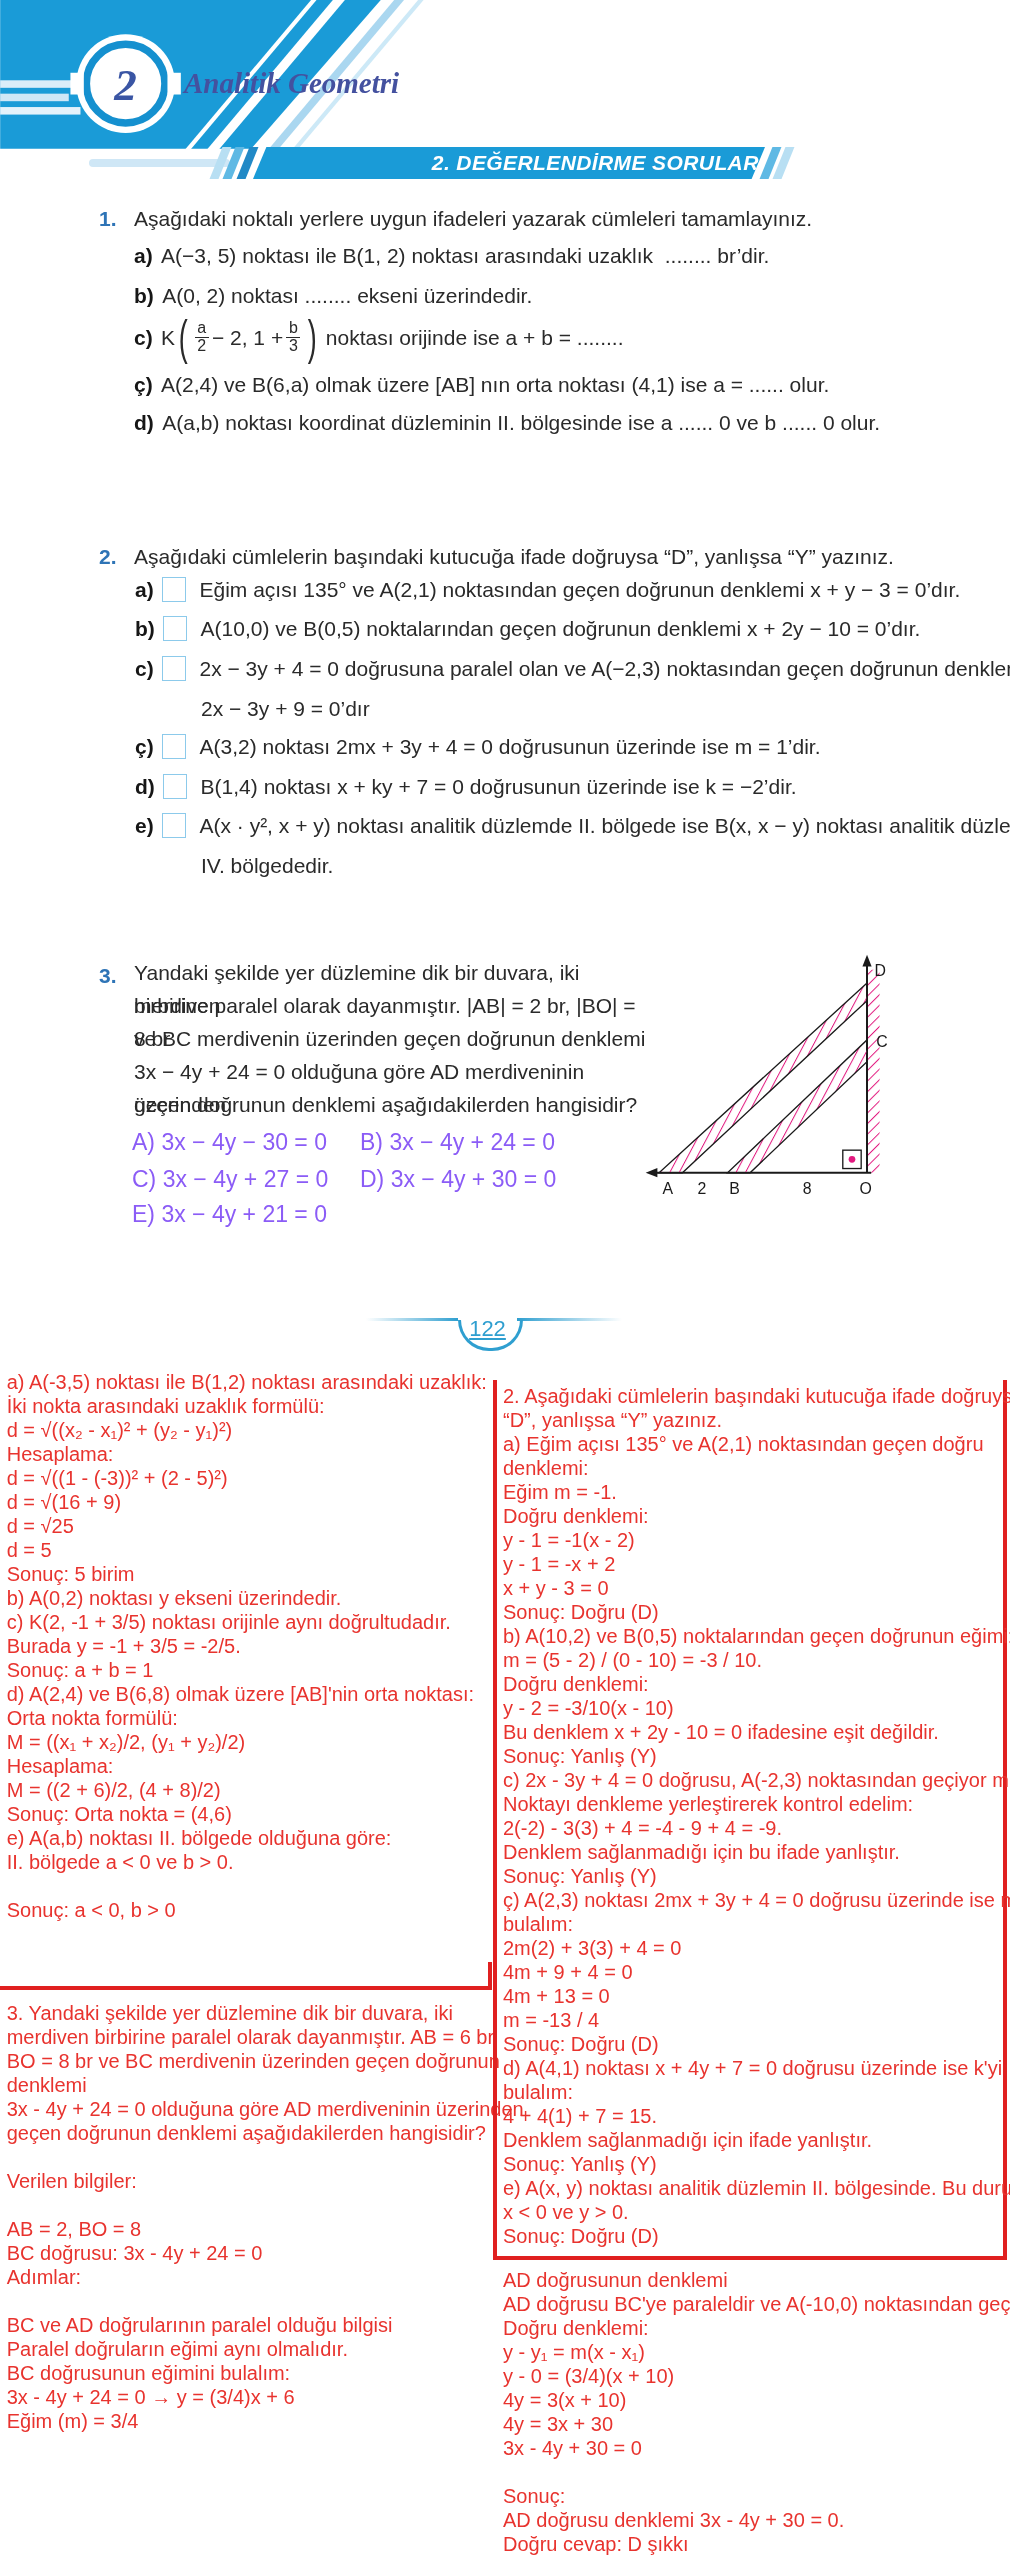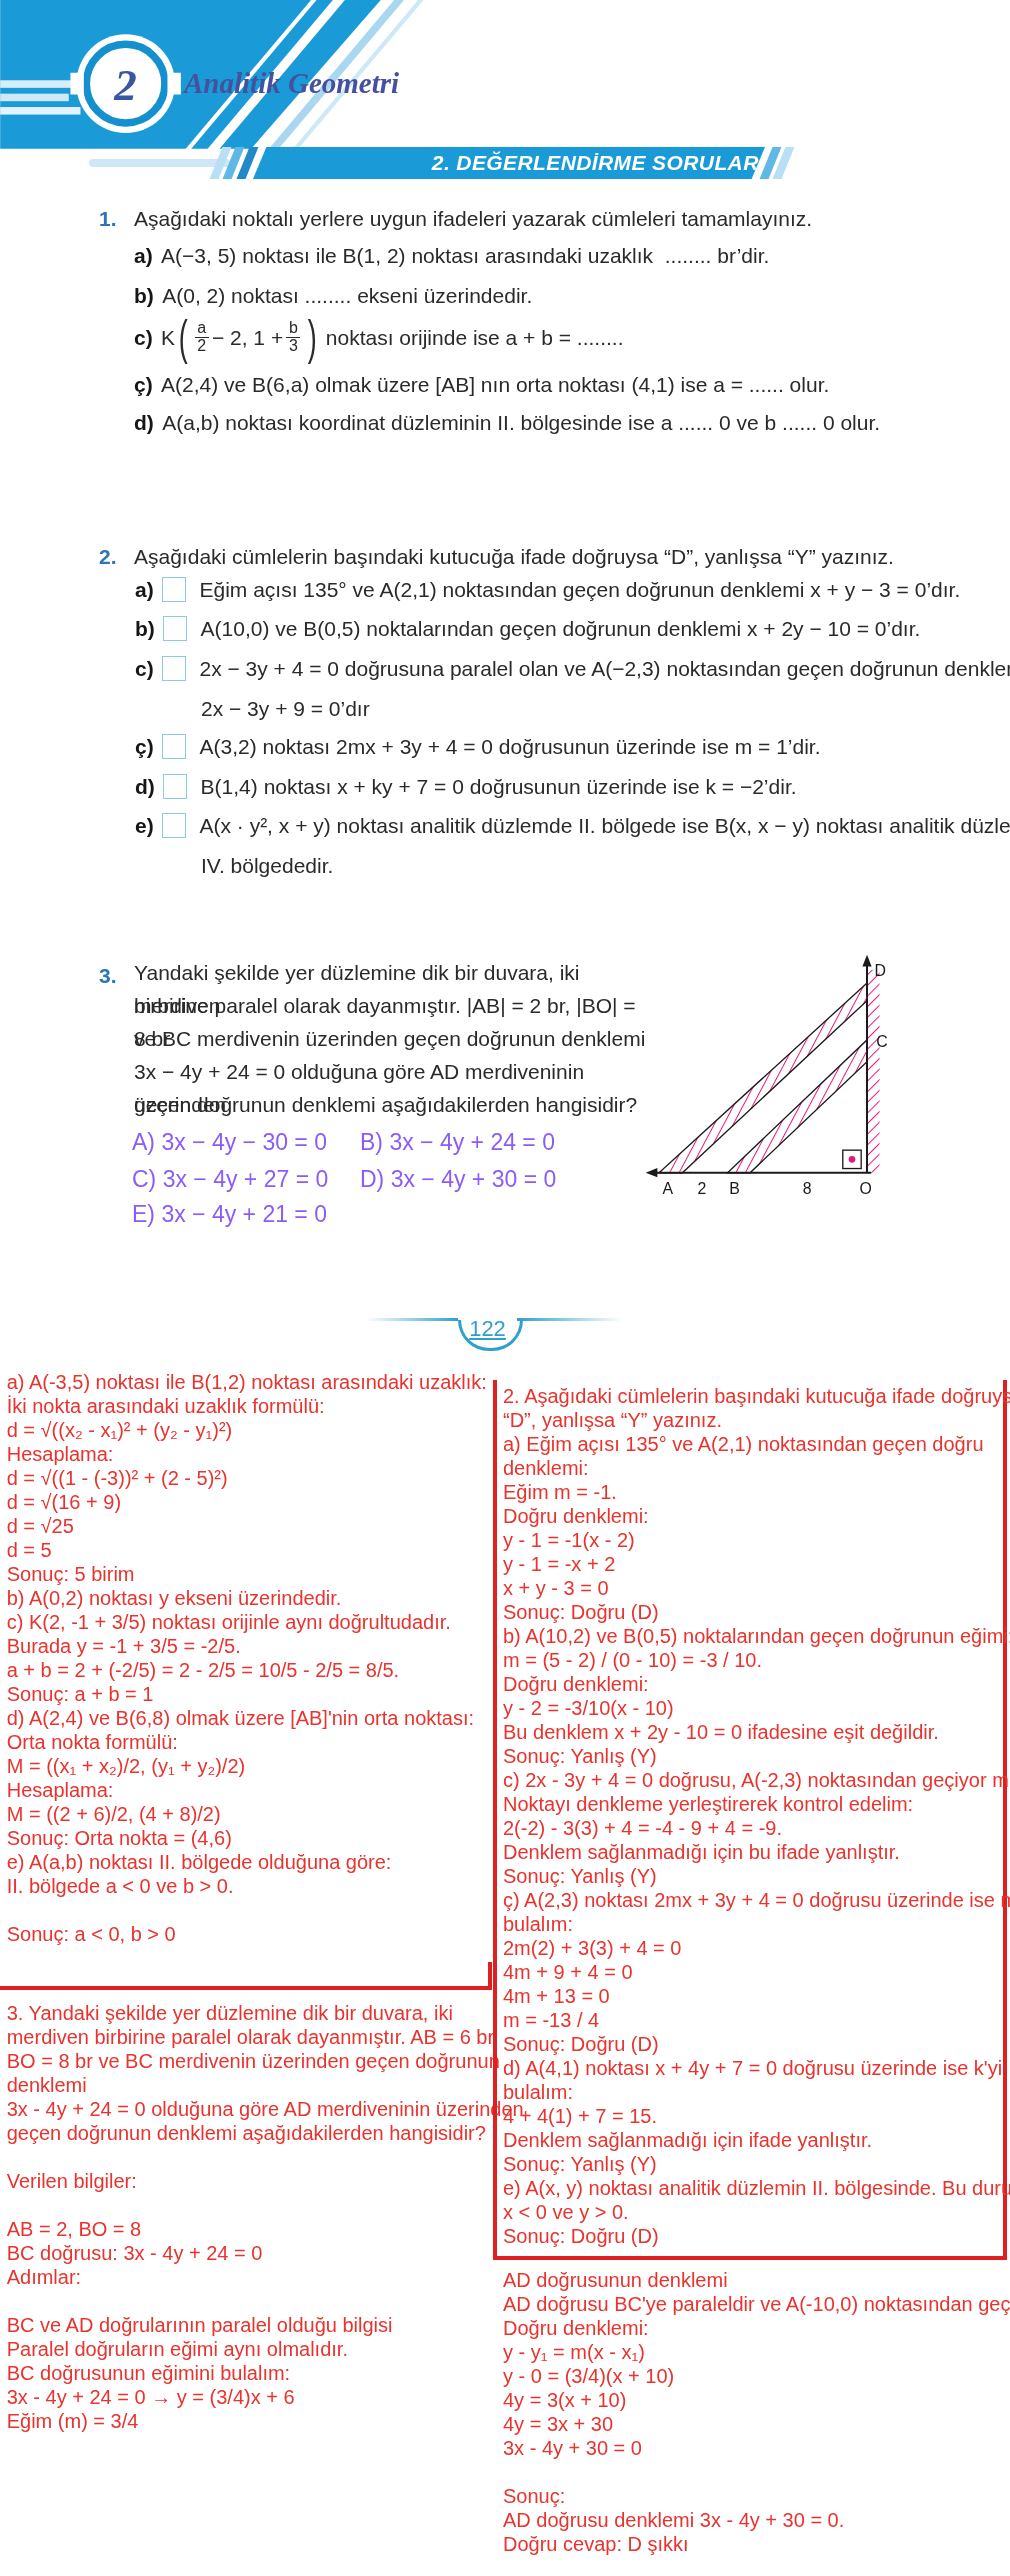--- a/index.html
+++ b/index.html
@@ -196,21 +196,20 @@
       <div class="sol-line">d = √((x₂ - x₁)² + (y₂ - y₁)²)</div>
       <div class="sol-line">Hesaplama:</div>
       <div class="sol-line">d = √((1 - (-3))² + (2 - 5)²)</div>
       <div class="sol-line">d = √(16 + 9)</div>
       <div class="sol-line">d = √25</div>
       <div class="sol-line">d = 5</div>
       <div class="sol-line">Sonuç: 5 birim</div>
       <div class="sol-line">b) A(0,2) noktası y ekseni üzerindedir.</div>
       <div class="sol-line">c) K(2, -1 + 3/5) noktası orijinle aynı doğrultudadır.</div>
       <div class="sol-line">Burada y = -1 + 3/5 = -2/5.</div>
-      <div class="sol-line">a + b = 2 + (-2/5) = 2 - 2/5 = 10/5 - 2/5 = 8/5.</div>
       <div class="sol-line">Sonuç: a + b = 1</div>
       <div class="sol-line">d) A(2,4) ve B(6,8) olmak üzere [AB]'nin orta noktası:</div>
       <div class="sol-line">Orta nokta formülü:</div>
       <div class="sol-line">M = ((x₁ + x₂)/2, (y₁ + y₂)/2)</div>
       <div class="sol-line">Hesaplama:</div>
       <div class="sol-line">M = ((2 + 6)/2, (4 + 8)/2)</div>
       <div class="sol-line">Sonuç: Orta nokta = (4,6)</div>
       <div class="sol-line">e) A(a,b) noktası II. bölgede olduğuna göre:</div>
       <div class="sol-line">II. bölgede a &lt; 0 ve b &gt; 0.</div>
       <div class="sol-line">&nbsp;</div>

